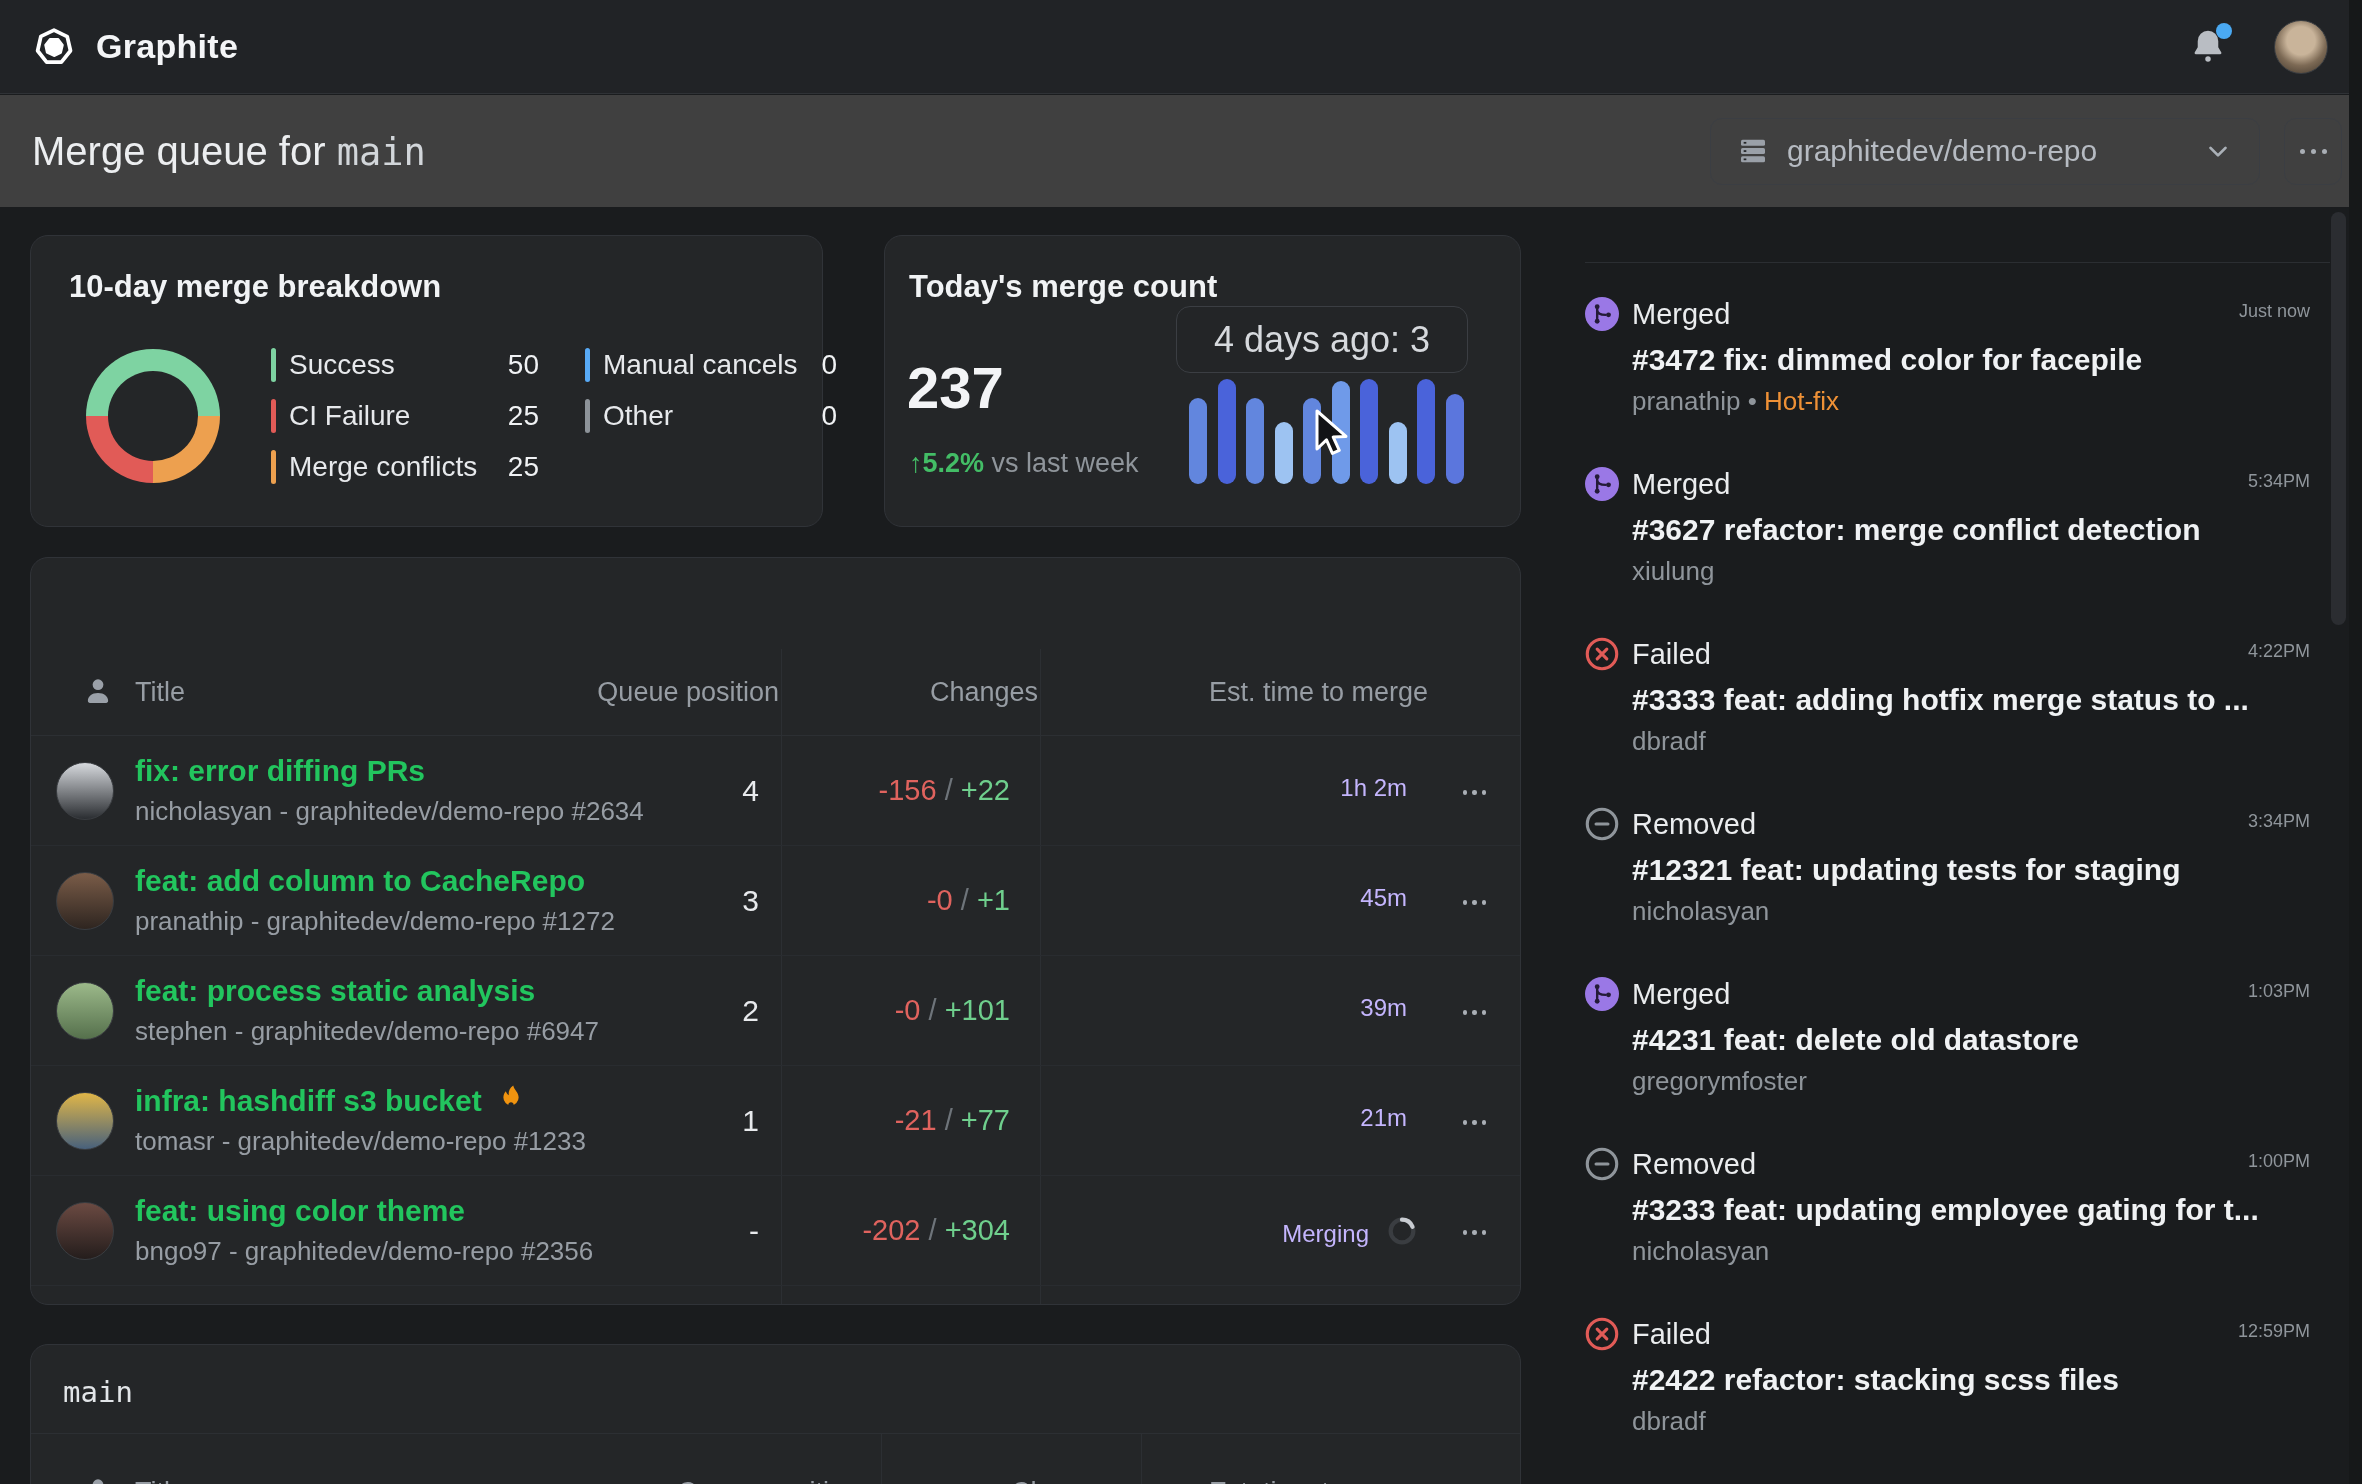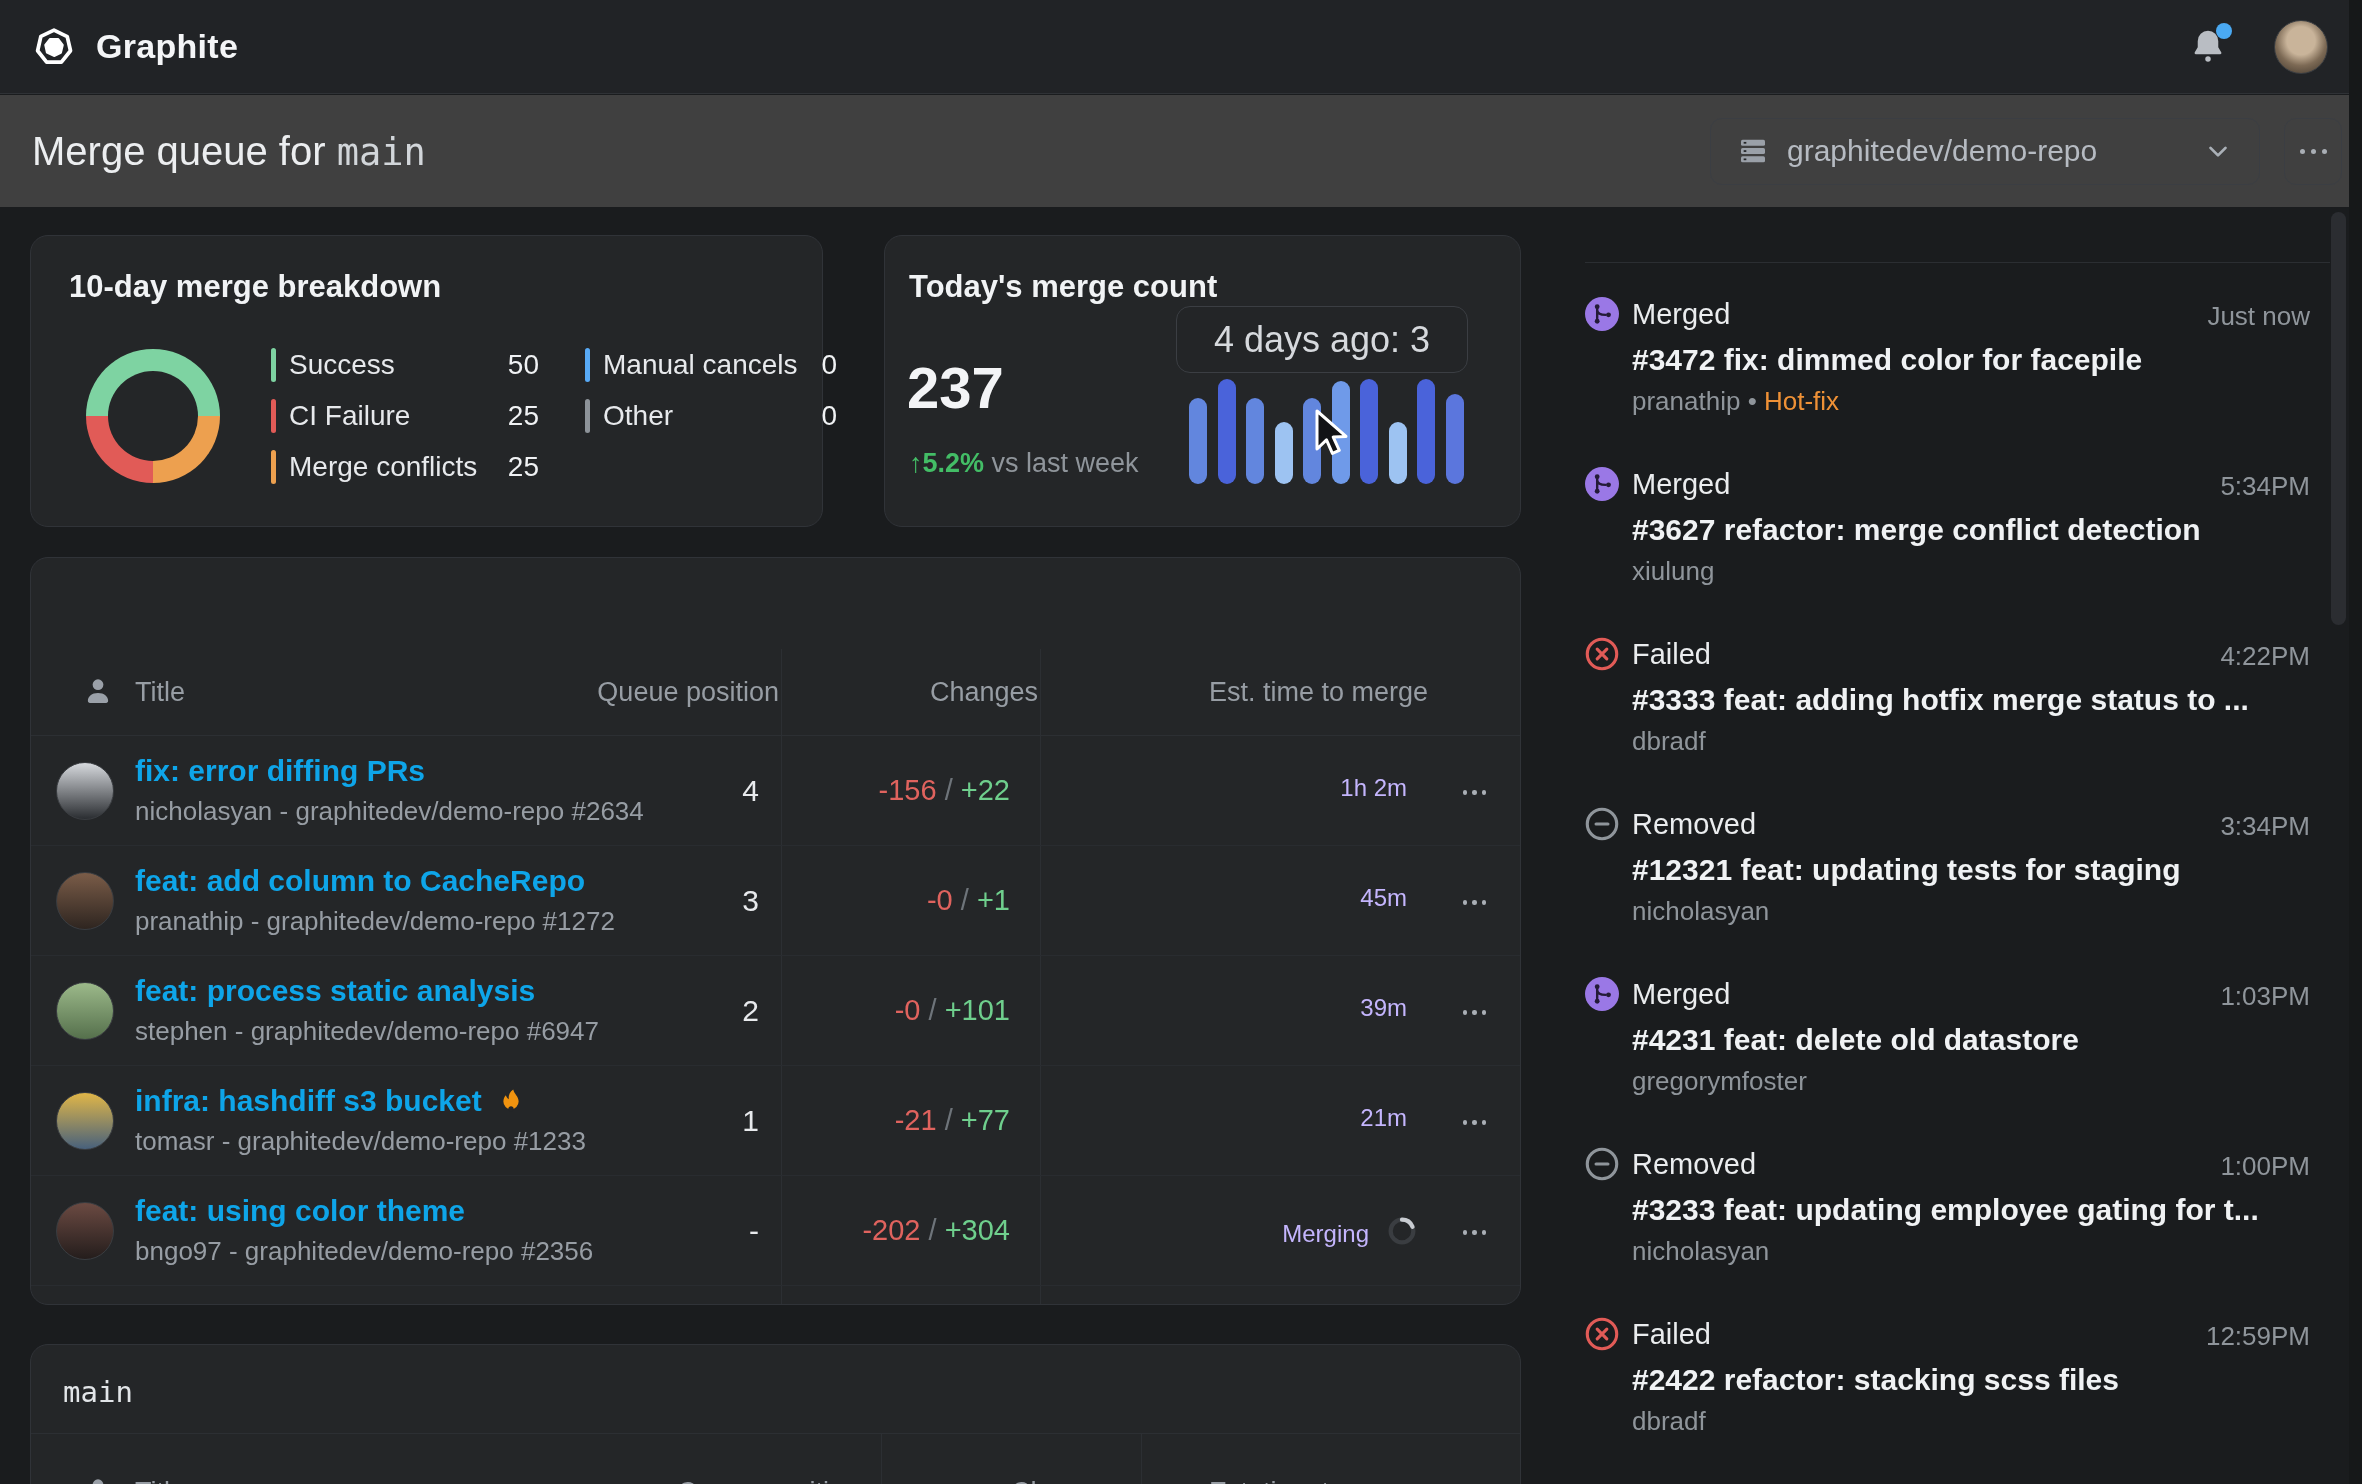--- a/index.html
+++ b/index.html
@@ -63,21 +63,21 @@
   .thead { position:absolute; left:0; top:91px; width:100%; height:87px; border-bottom:1px solid #2c2f33; font-size:27px; color:#979da4; }
   .thead .icon-cell { position:absolute; left:48px; top:24px; }
   .th-title { position:absolute; left:104px; top:28px; }
   .th-pos { position:absolute; right:741px; top:28px; }
   .th-changes { position:absolute; right:482px; top:28px; }
   .th-est { position:absolute; right:92px; top:28px; }
   .col-div { position:absolute; top:91px; bottom:0; width:1px; background:#2c2f33; }
   .col-div.d1 { left:750px; } .col-div.d2 { left:1009px; }
   .trow { position:absolute; left:0; width:100%; height:110px; border-bottom:1px solid #292c30; cursor:pointer; }
   .row-avatar { position:absolute; left:25px; top:26px; width:58px; height:58px; border-radius:50%; border:1px solid #3a3d41; }
-  .row-title { position:absolute; left:104px; top:18px; font-size:30px; font-weight:700; color:#0ea5e9; display:flex; align-items:flex-end; gap:14px; }
+  .row-title { position:absolute; left:104px; top:18px; font-size:30px; font-weight:700; color:#22c55e; display:flex; align-items:flex-start; gap:14px; }
   .row-sub { position:absolute; left:104px; top:60px; font-size:26px; color:#979da4; }
   .row-pos { position:absolute; right:761px; top:38px; font-size:30px; color:#e8eaed; }
   .row-changes { position:absolute; right:510px; top:38px; font-size:29px; }
   .row-changes .sep { color:#6e747a; }
   .row-est { position:absolute; right:113px; top:38px; font-size:24px; color:#c4b5fd; display:flex; align-items:flex-end; gap:16px; }
   .row-menu { position:absolute; right:28px; top:48px; display:flex; gap:5px; cursor:pointer; padding:6px; }
   .row-menu .dot { width:4.5px; height:4.5px; }
 
   
   #branch-card { left:30px; top:1344px; width:1491px; height:220px; }
@@ -93,21 +93,21 @@
   #branch-card .col-div.b1 { left:850px; } #branch-card .col-div.b2 { left:1110px; }
 
   
   .activity { position:absolute; left:1585px; top:230px; width:745px; }
   .activity-title { font-size:30px; font-weight:500; color:#e8eaec; margin-top:12px; }
   .activity-divider { margin-top:32px; height:1px; background:#2b2e32; width:100%; }
   .activity-list { position:relative; }
   .act-item { position:absolute; left:0; width:100%; height:150px; cursor:pointer; }
   .act-icon { position:absolute; left:0; top:0; width:34px; height:34px; }
   .act-status { position:absolute; left:47px; top:1px; font-size:29px; color:#eaecee; }
-  .act-time { position:absolute; right:20px; top:4px; font-size:26px; color:#8f959b; }
+  .act-time { position:absolute; right:20px; top:4px; font-size:18px; color:#8f959b; }
   .act-title { position:absolute; left:47px; top:46px; font-size:30px; font-weight:700; color:#f0f2f4; white-space:nowrap; }
   .act-author { position:absolute; left:47px; top:89px; font-size:26px; color:#8f959b; }
 
   
   .scroll-strip { position:absolute; right:0; top:0; width:13px; height:1484px; background:#161819; }
   .scroll-thumb { position:absolute; left:2331px; top:212px; width:15px; height:413px; border-radius:8px; background:#2b2d31; cursor:pointer; }
 
   svg { display:block; }
 </style>
 </head>

